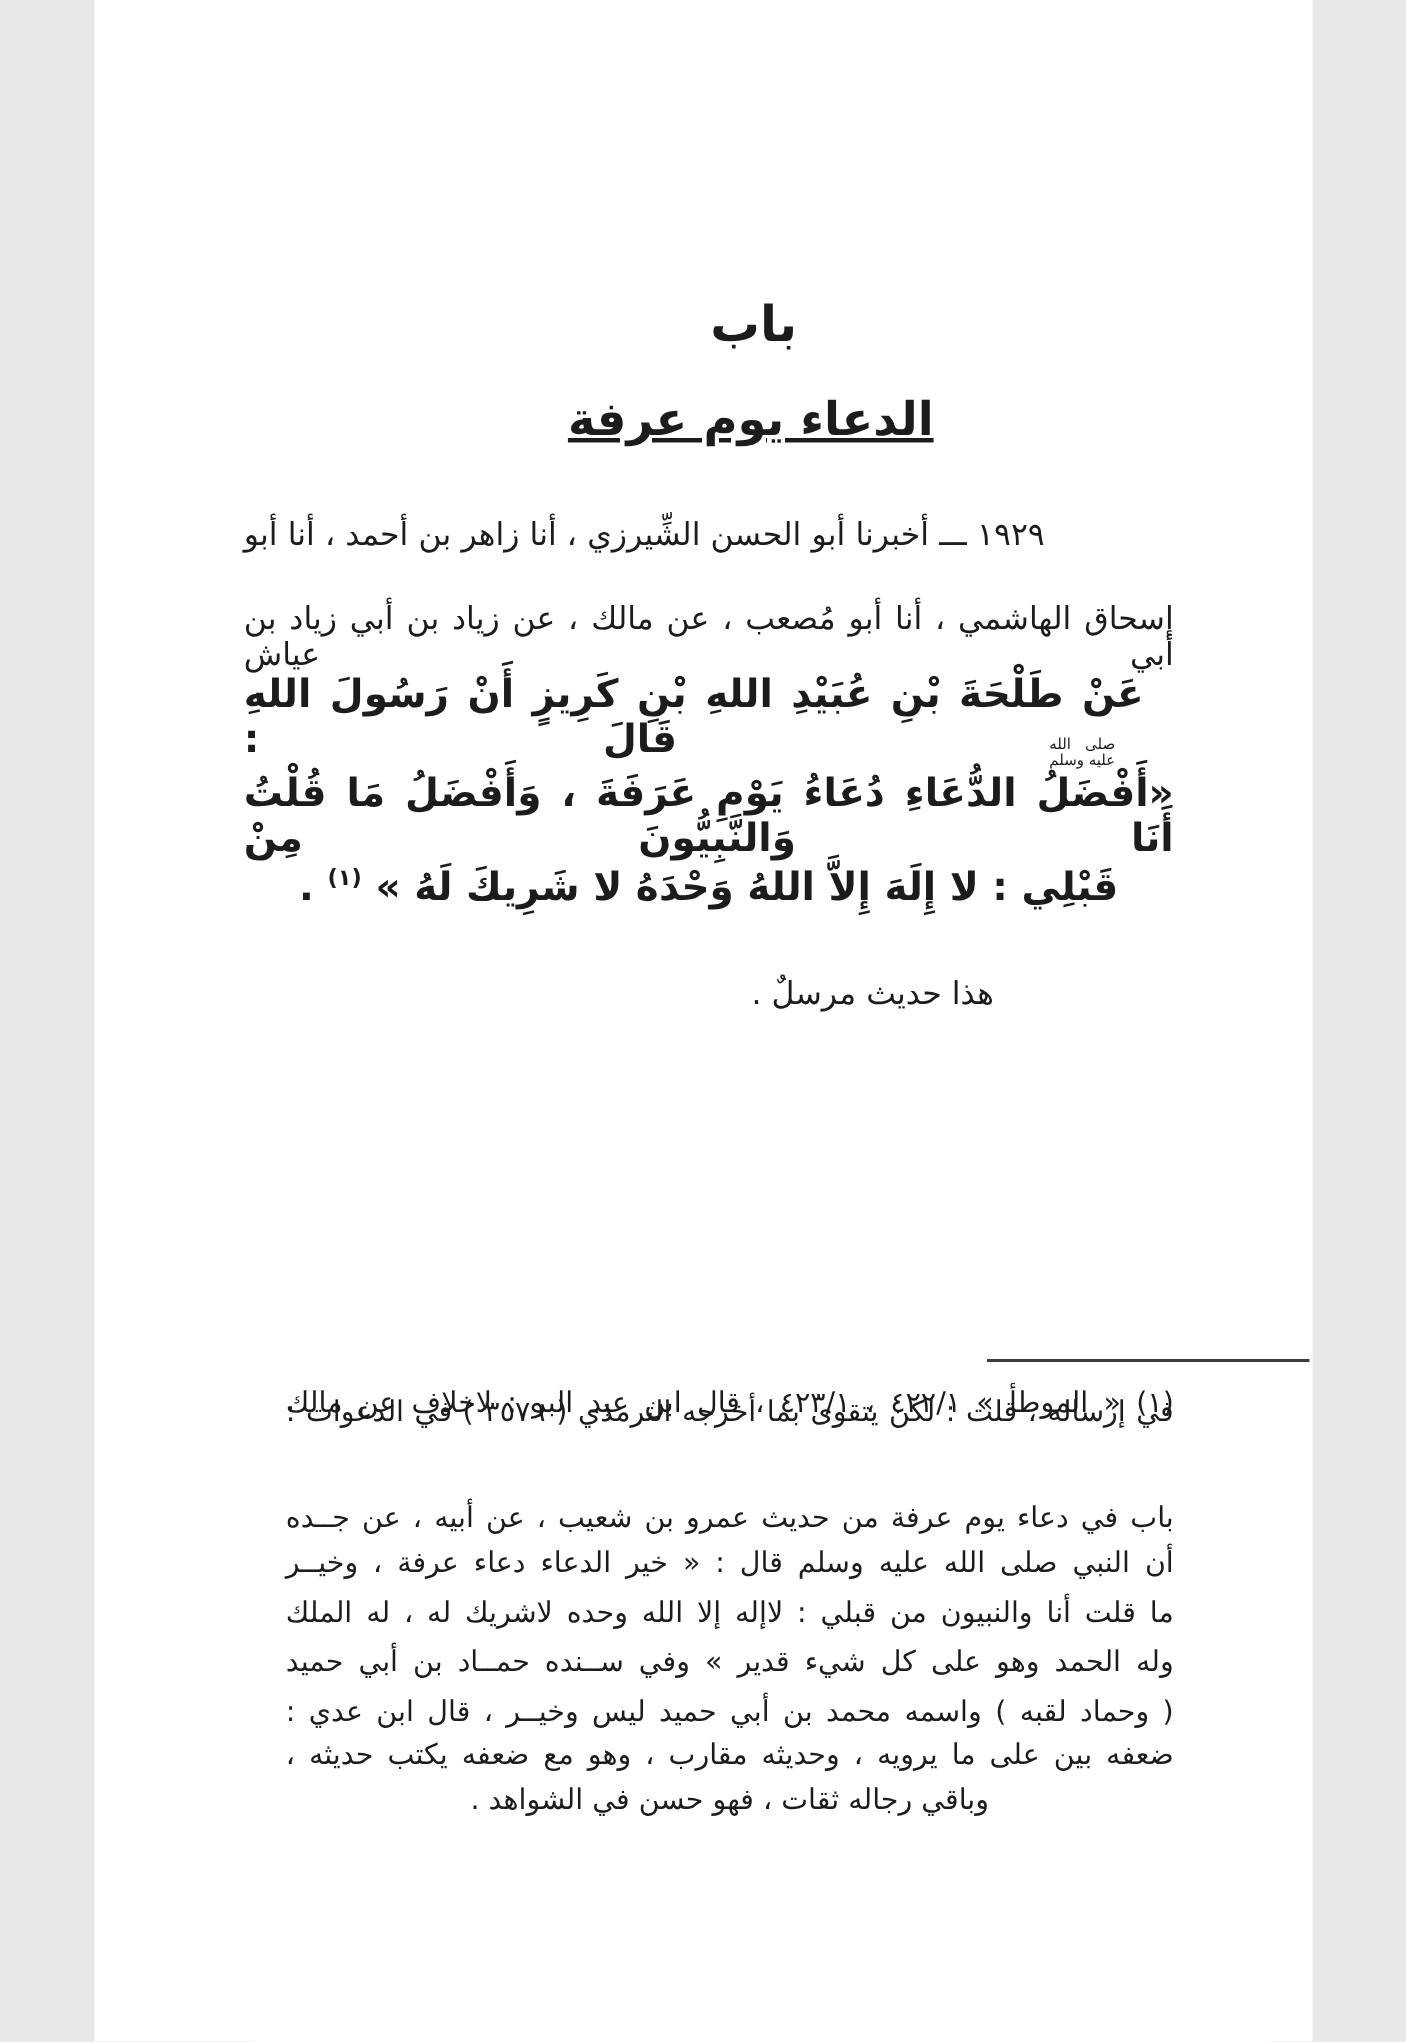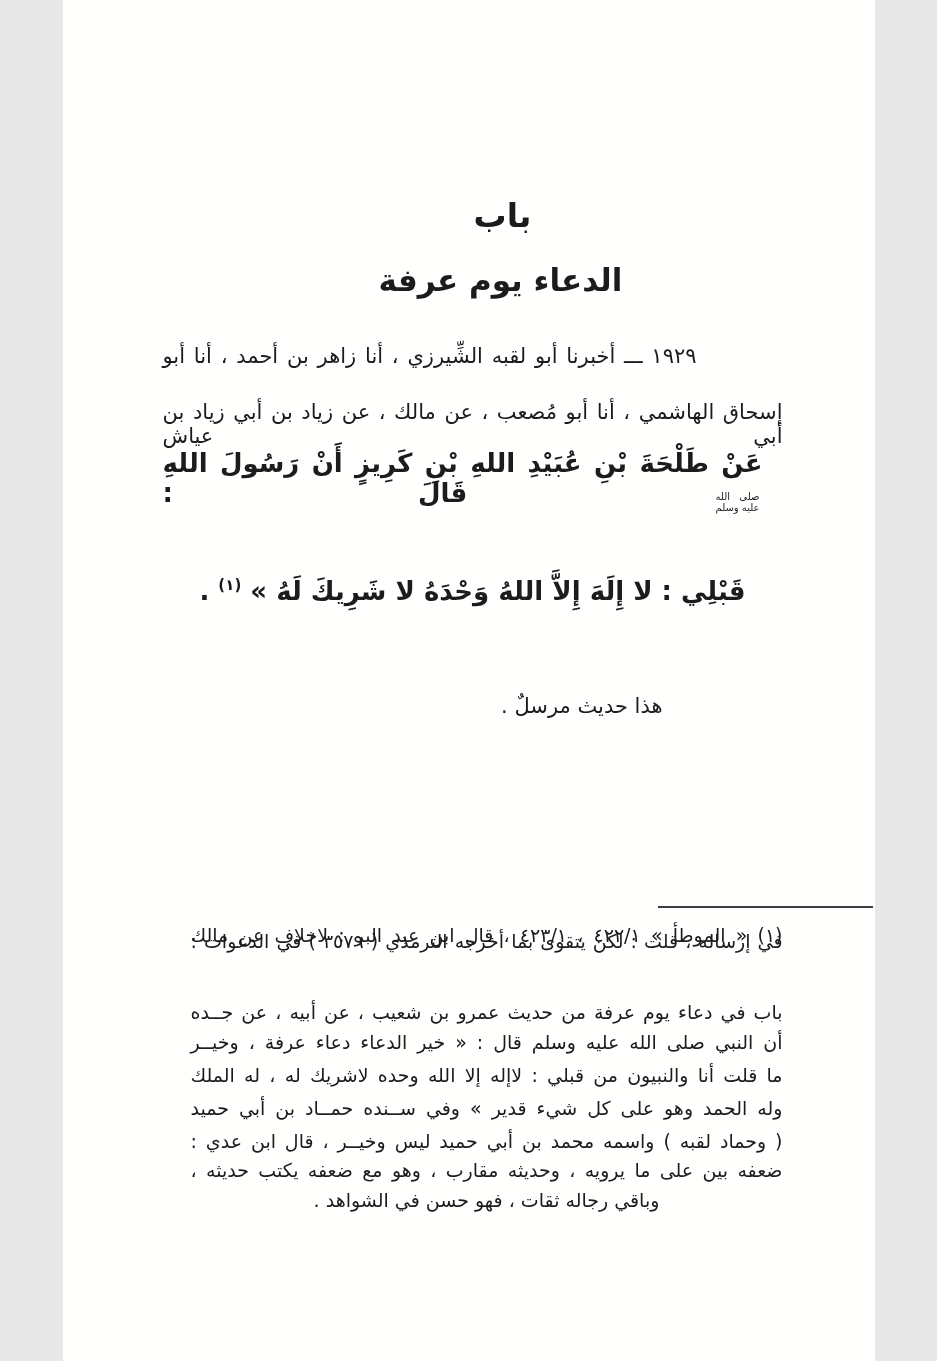--- a/index.html
+++ b/index.html
@@ -24,37 +24,38 @@
   .chapter-heading{
     position:absolute;top:196px;right:92px;left:100px;
     text-align:center;font-size:33px;font-weight:700;
     transform:translateX(30px);
   }
   .chapter-title{
     position:absolute;top:262px;right:92px;left:100px;
     text-align:center;font-size:31px;font-weight:700;
     transform:translateX(28px);
     letter-spacing:0;
+    text-decoration:underline;
   }
   .isnad{font-size:21px;}
   .isnad.first{padding-right:86px;}
   .matn{font-size:26px;font-weight:700;}
   .matn.first{padding-right:20px;}
   .hadith-no{font-weight:400;}
   .dash{font-weight:400;}
   .salawat{
     display:inline-block;
     font-size:10px;line-height:11px;font-weight:400;
     text-align:center;vertical-align:-9px;
-    margin:0 3px;
+    margin:0 19px;
   }
   .fn-ref{font-size:15px;vertical-align:10px;font-weight:700;}
   .grading{
     position:absolute;top:650px;right:212px;
-    font-size:21px;text-align:right;margin-top:44px;
+    font-size:21px;text-align:right;
   }
   .separator{
     position:absolute;top:906px;left:595px;
     width:215px;height:2px;background:#3d3d3d;
   }
   .footnote-line{font-size:19px;left:128px;line-height:26px;}
   .speck{
     position:absolute;left:917px;top:740px;
     width:4px;height:7px;background:#4a4a4a;border-radius:2px;
   }
@@ -63,29 +64,30 @@
 <body>
 
 <div class="page">
 
   <div class="chapter-heading">باب</div>
   <div class="chapter-title">الدعاء يوم عرفة</div>
 
   <div class="tl isnad first" style="top:344px;">
     <span class="hadith-no">١٩٢٩</span>
     <span class="dash">ـــ</span>
-    <span>أخبرنا أبو لقبه الشِّيرزي ، أنا زاهر بن أحمد ، أنا أبو</span>
+    <span>أخبرنا أبو الحسن الشِّيرزي ، أنا زاهر بن أحمد ، أنا أبو</span>
   </div>
   <div class="tl isnad" style="top:400px;">إسحاق الهاشمي ، أنا أبو مُصعب ، عن مالك ، عن زياد بن أبي زياد بن أبي عياش</div>
 
   <div class="tl matn first" style="top:448px;">
     <span>عَنْ طَلْحَةَ بْنِ عُبَيْدِ اللهِ بْنِ كَرِيزٍ أَنْ رَسُولَ اللهِ</span>
     <span class="salawat"><span style="display:block">صلى الله</span><span style="display:block">عليه وسلم</span></span>
     <span>قَالَ :</span>
   </div>
+  <div class="tl matn" style="top:514px;">‎»‎أَفْضَلُ الدُّعَاءِ دُعَاءُ يَوْمِ عَرَفَةَ ، وَأَفْضَلُ مَا قُلْتُ أَنَا وَالنَّبِيُّونَ مِنْ</div>
   <div class="tl matn center" style="top:576px;">
     <span>قَبْلِي : لا إِلَهَ إِلاَّ اللهُ وَحْدَهُ لا شَرِيكَ لَهُ ‎«‎</span>
     <span class="fn-ref">(١)</span>
     <span>.</span>
   </div>
 
   <div class="grading">هذا حديث مرسلٌ .</div>
 
   <div class="speck"></div>
 

